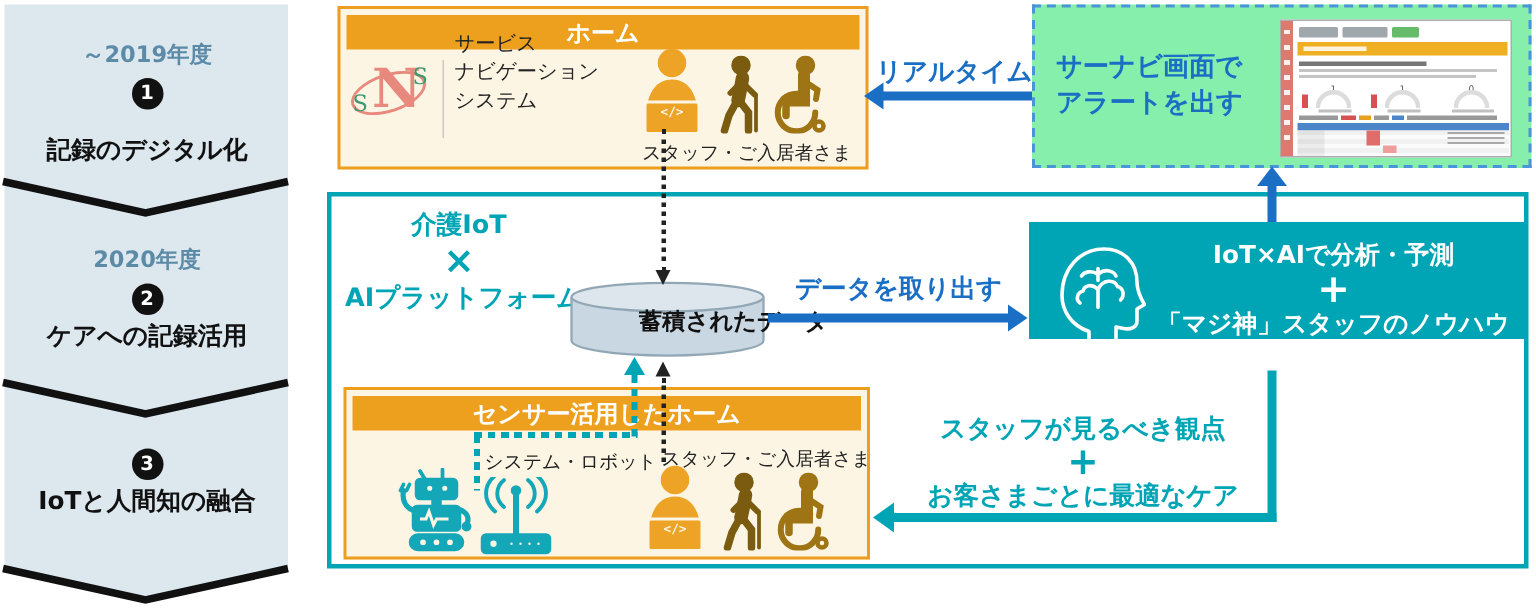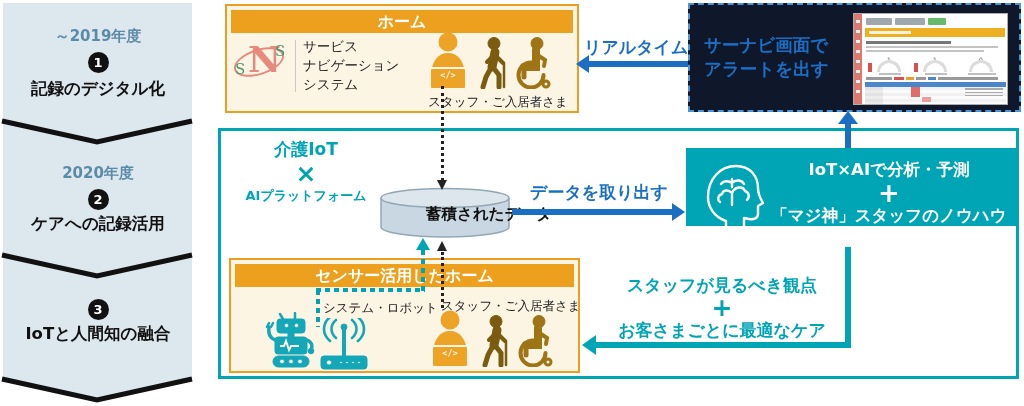--- a/index.html
+++ b/index.html
@@ -16,21 +16,21 @@
   .tl-section{left:0;width:196px;text-align:center;}
   .tl-period{font-size:15px;color:#5c8ba8;font-weight:bold;}
   .tl-badge{width:21px;height:21px;border-radius:50%;background:#111;color:#fff;
     font-size:13px;font-weight:bold;line-height:21px;text-align:center;margin:0 auto;}
   .tl-title{font-size:16.5px;font-weight:bold;color:#111;}
 
   
   .orange-box{background:#fcf5e4;border:2px solid #ed9e1f;box-sizing:border-box;}
   .orange-header{position:absolute;left:4px;right:4px;top:4px;height:23px;background:#eda01e;
     color:#fff;font-size:16px;font-weight:bold;text-align:center;line-height:23px;}
-  .alert-box{background:#0f172a;border:2px dashed #4c94d8;box-sizing:border-box;}
+  .alert-box{background:#86efac;border:2px dashed #4c94d8;box-sizing:border-box;}
   .teal-box{background:#00a5b5;}
   .teal-container{border:3px solid #00a5b5;box-sizing:border-box;background:transparent;}
 
   .blue-text{color:#1a6fc4;font-weight:bold;}
   .teal-text{color:#00a5b5;font-weight:bold;}
 
   
   .hline-blue{height:6px;background:#1a6fc4;}
   .vline-blue{width:6px;background:#1a6fc4;}
   .vline-teal{width:6px;background:#00a5b5;}
@@ -134,21 +134,21 @@
   <svg width="196" height="406" style="position:absolute;left:0;top:0;">
     <polygon points="3,3 192,3 192,380 97,401 3,380" fill="#dce7ee"></polygon>
     <polyline points="2,121 97,142 192,121" fill="none" stroke="#111" stroke-width="5"></polyline>
     <polyline points="2,255 97,276 192,255" fill="none" stroke="#111" stroke-width="5"></polyline>
     <polyline points="2,379 97,400 192,379" fill="none" stroke="#111" stroke-width="5"></polyline>
   </svg>
 
   <div class="abs tl-section" style="top:27px;">
     <div class="tl-period">～2019年度</div>
     <div class="tl-badge" style="margin-top:6px;">1</div>
-    <div class="tl-title" style="margin-top:5px;">記録のデジタル化</div>
+    <div class="tl-title" style="margin-top:16px;">記録のデジタル化</div>
   </div>
   <div class="abs tl-section" style="top:164px;">
     <div class="tl-period">2020年度</div>
     <div class="tl-badge" style="margin-top:6px;">2</div>
     <div class="tl-title" style="margin-top:3px;">ケアへの記録活用</div>
   </div>
   <div class="abs tl-section" style="top:293px;">
     <div class="tl-badge" style="margin-top:6px;">3</div>
     <div class="tl-title" style="margin-top:3px;">IoTと人間知の融合</div>
   </div>
@@ -160,21 +160,21 @@
   <div class="orange-header">ホーム</div>
 
   <div class="abs" style="left:6px;top:30px;width:58px;height:54px;">
     <div class="sns-ellipse"></div>
     <span class="sns-letter" style="left:2px;top:24px;font-size:15px;color:#3d9970;">S</span>
     <span class="sns-letter bold" style="left:15px;top:2px;font-size:36px;color:#e8897e;">N</span>
     <span class="sns-letter" style="left:42px;top:6px;font-size:15px;color:#3d9970;">S</span>
   </div>
   <div class="abs" style="left:68px;top:34px;width:1px;height:52px;background:#c8c8c8;"></div>
 
-  <div class="abs" style="left:76px;top:31px;font-size:13.5px;line-height:19px;color:#222;">
+  <div class="abs" style="left:76px;top:14px;font-size:13.5px;line-height:19px;color:#222;">
     <div>サービス</div>
     <div>ナビゲーション</div>
     <div>システム</div>
   </div>
 
   <svg class="abs" style="left:198px;top:26px;" width="46" height="58" fill="#eda326">
       <use href="#sym-person-laptop"></use>
     </svg>
   <span class="abs" style="left:205px;top:64px;width:32px;text-align:center;color:#fcf5e4;font-size:8.5px;font-weight:bold;font-family:'DejaVu Sans Mono','Liberation Mono',monospace;">&lt;/&gt;</span>
   <svg class="abs" style="left:248px;top:31px;" width="34" height="52" fill="#7a5b10" stroke="#7a5b10">
@@ -240,21 +240,21 @@
   </div>
 </div>
 
 <div class="abs blue-text" style="left:584px;top:36px;font-size:17px;white-space:nowrap;">リアルタイム</div>
 <div class="abs hline-blue" style="left:588px;top:61px;width:100px;"></div>
 <div class="abs tri" style="left:576px;top:55px;border-top:9px solid transparent;border-bottom:9px solid transparent;border-right:13px solid #1a6fc4;"></div>
 
 <div class="abs center" style="left:230px;top:138px;width:152px;">
   <div class="teal-text" style="font-size:17px;">介護IoT</div>
   <div class="teal-text" style="font-size:25px;line-height:26px;">×</div>
-  <div class="teal-text" style="font-size:13px;white-space:nowrap;">AIプラットフォーム</div>
+  <div class="teal-text" style="font-size:17px;white-space:nowrap;">AIプラットフォーム</div>
 </div>
 
 <div class="abs" style="left:378px;top:187px;width:134px;height:52px;">
   <svg width="134" height="52" style="position:absolute;left:0;top:0;">
     <path d="M3,11 v29 a64,10 0 0 0 128,0 v-29" fill="#c9d7e2" stroke="#92a7b5" stroke-width="1.5"></path>
     <ellipse cx="67" cy="11" rx="64" ry="9.5" fill="#dde6ec" stroke="#92a7b5" stroke-width="1.5"></ellipse>
   </svg>
   <div class="abs cyl-label" style="left:0;top:17px;width:134px;text-align:center;margin-left:44px;">蓄積されたデータ</div>
 </div>
 

